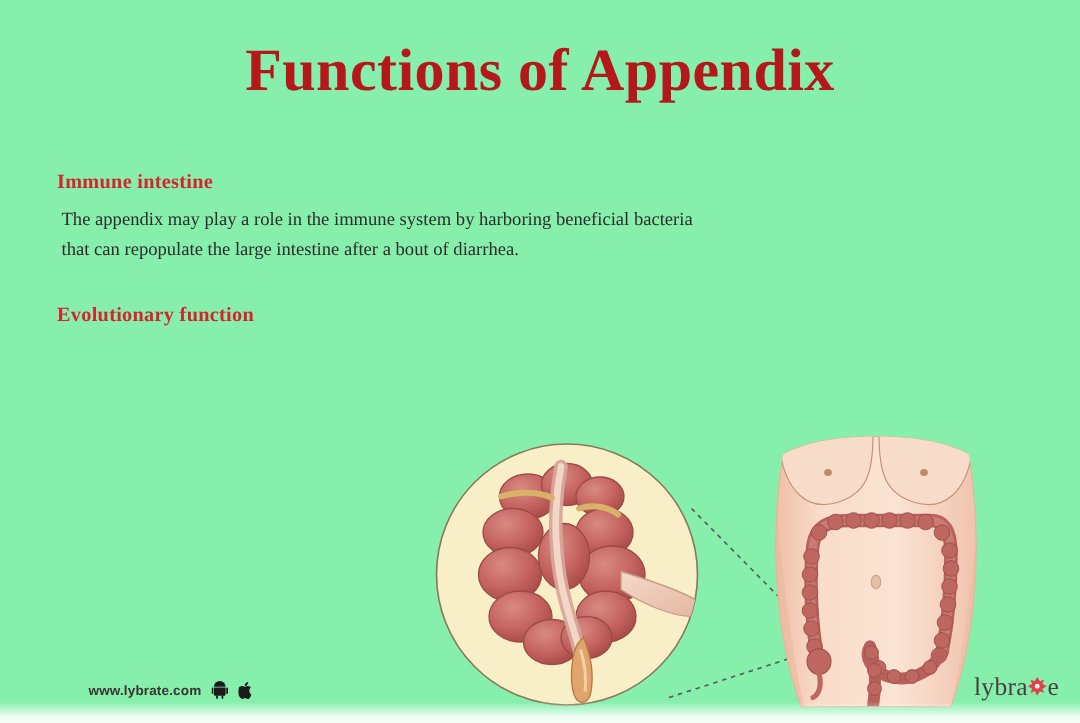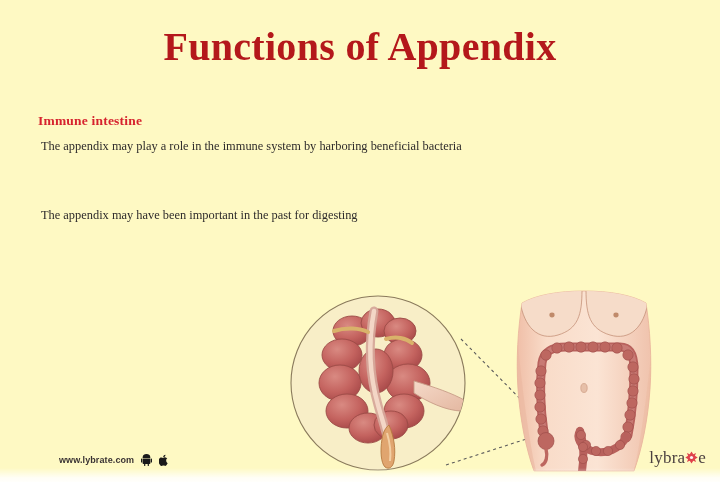--- a/index.html
+++ b/index.html
@@ -11,21 +11,21 @@
     width: 720px;
     height: 482px;
     overflow: hidden;
     background: #ffffff;
     font-family: "Liberation Serif", "DejaVu Serif", serif;
   }
   .poster {
     position: relative;
     width: 720px;
     height: 482px;
-    background: #fef9c3;
+    background: #86efac;
     overflow: hidden;
   }
   
   .bottom-wash {
     position: absolute;
     left: 0;
     bottom: 0;
     width: 720px;
     height: 14px;
     background: linear-gradient(to bottom, rgba(255,255,255,0) 0%, rgba(255,255,255,0.85) 70%, rgba(255,255,255,0.95) 100%);
@@ -129,26 +129,27 @@
 <body>
 
 <div class="poster">
 
   <div class="title">Functions of Appendix</div>
 
   <div class="section section-1">
     <div class="section-heading">Immune intestine</div>
     <div class="section-body">
       <span class="line">The appendix may play a role in the immune system by harboring beneficial bacteria</span>
+      <span class="line">that can repopulate the large intestine after a bout of diarrhea.</span>
     </div>
   </div>
 
   <div class="section section-2">
+    <div class="section-heading">Evolutionary function</div>
     <div class="section-body">
-      <span class="line">The appendix may have been important in the past for digesting</span>
     </div>
   </div>
 
   <div class="illustration">
     <svg class="illu-svg" width="430" height="197" viewBox="0 0 430 197" xmlns="http://www.w3.org/2000/svg">
       <defs>
         <radialGradient id="gOrgan" cx="38%" cy="32%" r="72%">
           <stop offset="0%" stop-color="#d98a82"></stop>
           <stop offset="60%" stop-color="#c4635f"></stop>
           <stop offset="100%" stop-color="#a94a4a"></stop>

